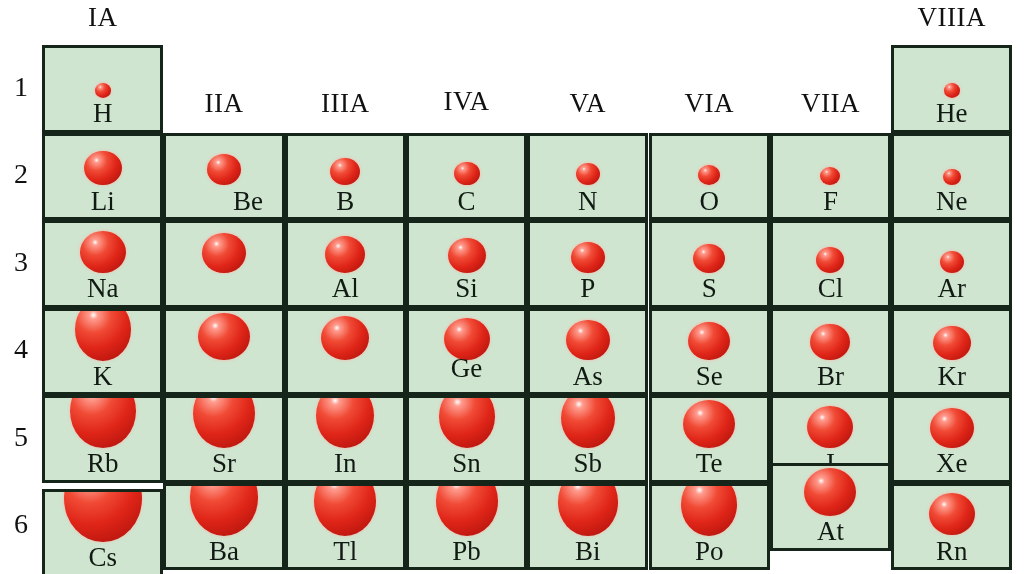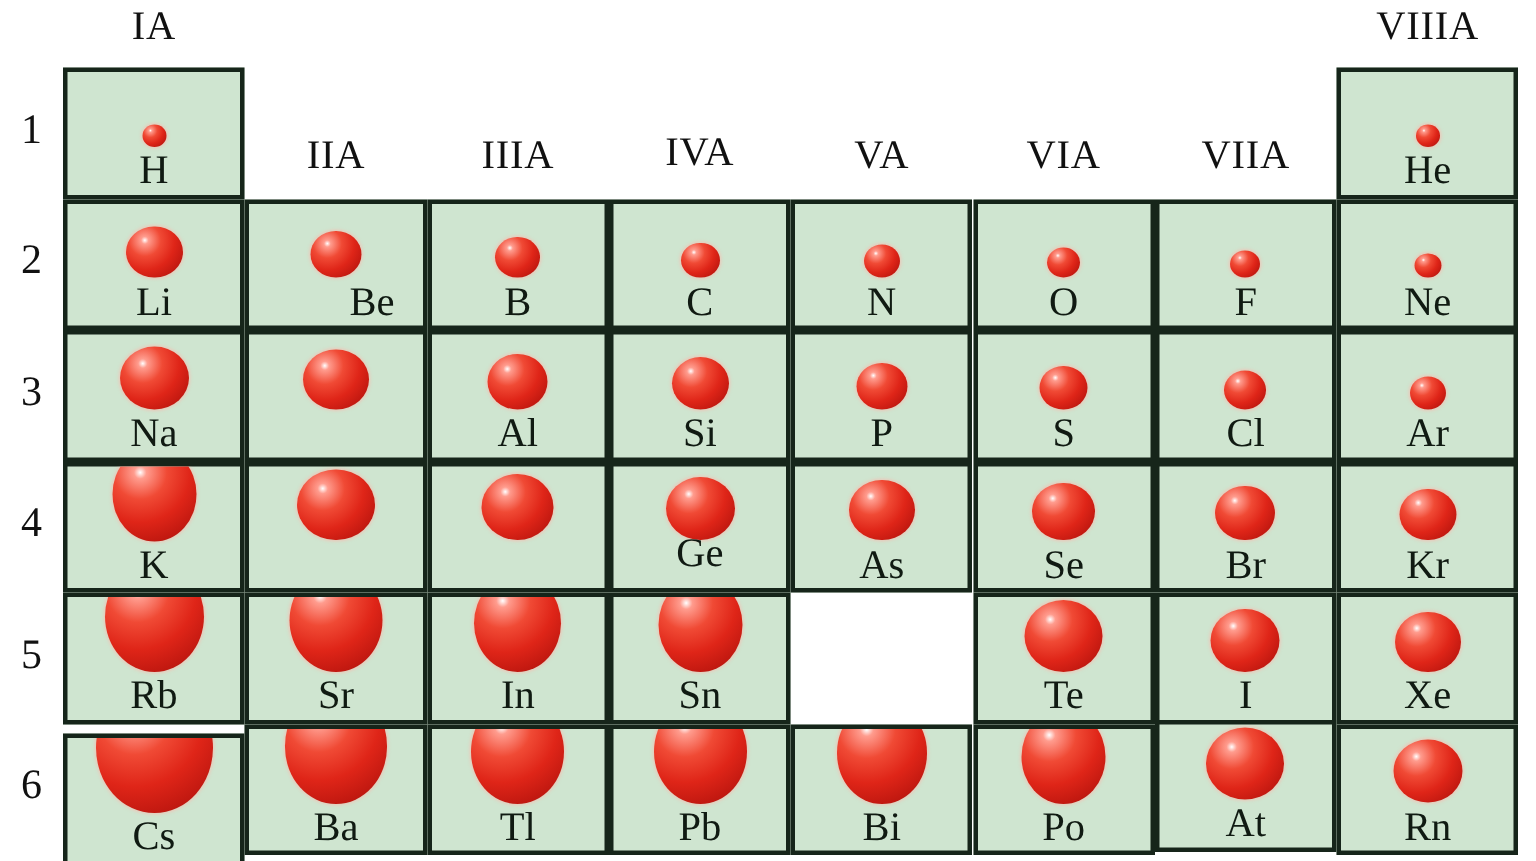--- a/index.html
+++ b/index.html
@@ -293,20 +293,26 @@
         <div class="atom" style="width: 58px; height: 64.96px; margin-left: -29px; top: -14.96px;"></div>
         <div class="symbol" style="top: 52px;">In</div>
       </div>
     </div>
     <div class="cell" style="left: 363.9px; top: 350px; width: 121.3px; height: 87.5px;">
       <div class="cell-inner">
         <div class="atom" style="width: 56px; height: 62.72px; margin-left: -28px; top: -12.72px;"></div>
         <div class="symbol" style="top: 52px;">Sn</div>
       </div>
     </div>
+    <div class="cell" style="left: 485.2px; top: 350px; width: 121.3px; height: 87.5px;">
+      <div class="cell-inner">
+        <div class="atom" style="width: 54px; height: 60.48px; margin-left: -27px; top: -10.48px;"></div>
+        <div class="symbol" style="top: 52px;">Sb</div>
+      </div>
+    </div>
     <div class="cell" style="left: 606.5px; top: 350px; width: 121.3px; height: 87.5px;">
       <div class="cell-inner">
         <div class="atom" style="width: 52px; height: 47.84px; margin-left: -26px; top: 2.16px;"></div>
         <div class="symbol" style="top: 52px;">Te</div>
       </div>
     </div>
     <div class="cell" style="left: 727.8px; top: 350px; width: 121.3px; height: 87.5px;">
       <div class="cell-inner">
         <div class="atom" style="width: 46px; height: 42.32px; margin-left: -23px; top: 7.68px;"></div>
         <div class="symbol" style="top: 52px;">I</div>
@@ -347,21 +353,21 @@
         <div class="atom" style="width: 60px; height: 67.2px; margin-left: -30px; top: -17.2px;"></div>
         <div class="symbol" style="top: 52px;">Bi</div>
       </div>
     </div>
     <div class="cell" style="left: 606.5px; top: 437.5px; width: 121.3px; height: 87.5px;">
       <div class="cell-inner">
         <div class="atom" style="width: 56px; height: 62.72px; margin-left: -28px; top: -12.72px;"></div>
         <div class="symbol" style="top: 52px;">Po</div>
       </div>
     </div>
-    <div class="cell" style="left: 727.8px; top: 435px; width: 121.3px; height: 87.5px;">
+    <div class="cell" style="left: 727.8px; top: 418px; width: 121.3px; height: 87.5px;">
       <div class="cell-inner">
         <div class="atom" style="width: 52px; height: 47.84px; margin-left: -26px; top: 2.16px;"></div>
         <div class="symbol" style="top: 52px;">At</div>
       </div>
     </div>
     <div class="cell" style="left: 849.1px; top: 437.5px; width: 121.3px; height: 87.5px;">
       <div class="cell-inner">
         <div class="atom" style="width: 46px; height: 42.32px; margin-left: -23px; top: 7.68px;"></div>
         <div class="symbol" style="top: 52px;">Rn</div>
       </div>

